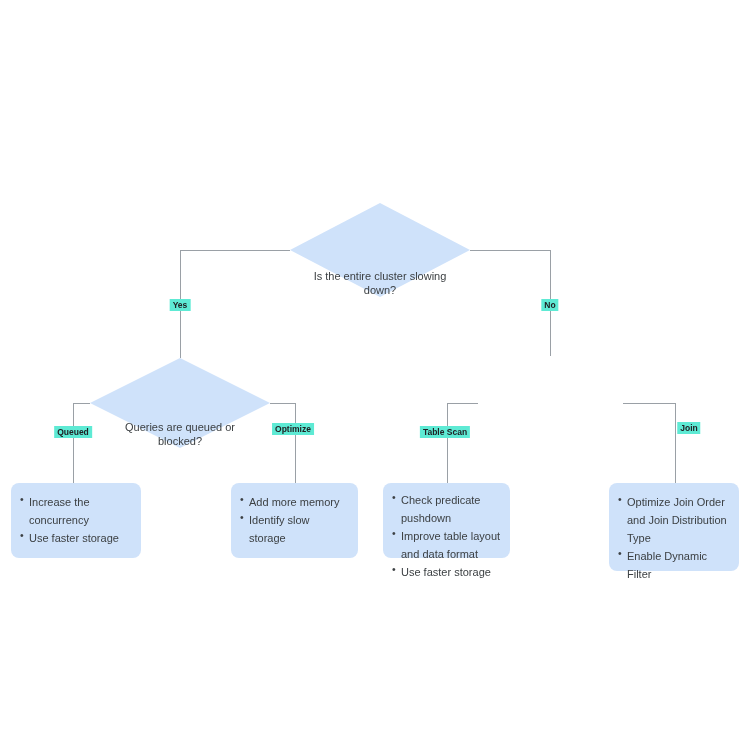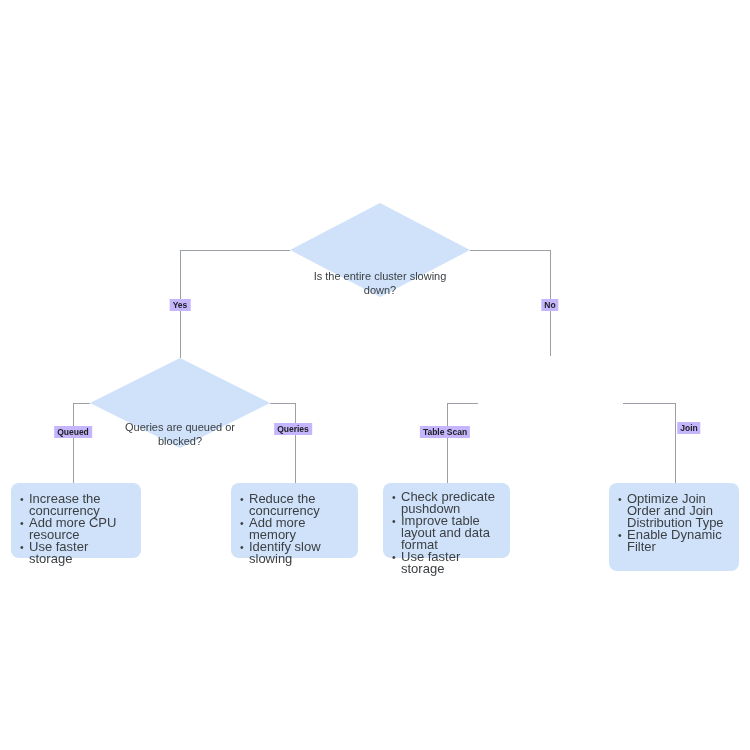--- a/index.html
+++ b/index.html
@@ -65,22 +65,22 @@
     align-items: flex-start;
   }
   .rbox ul {
     margin: 0;
     padding: 0;
     list-style: none;
     width: 100%;
   }
   .rbox li {
     color: #3c4043;
-    font-size: 13px;
-    line-height: 12px;
+    font-size: 11px;
+    line-height: 18px;
     padding-left: 9px;
     position: relative;
     margin-bottom: 0px;
   }
   .rbox li::before {
     content: "\2022";
     position: absolute;
     left: 0;
     top: 0;
     color: #3c4043;
@@ -90,21 +90,21 @@
 
   
   .edge-label {
     position: absolute;
     color: #202124;
     font-size: 8.5px;
     font-weight: bold;
     line-height: 10px;
     white-space: nowrap;
     transform: translate(-50%, -50%);
-    background: #c4b5fd;
+    background: #5eead4;
     padding: 1px 3px;
   }
 </style>
 </head>
 <body>
 
 <div id="canvas">
 
   <svg id="edges" viewBox="0 0 750 750" width="750" height="750">
     <g fill="none" stroke="#9aa0a6" stroke-width="1" shape-rendering="crispEdges">
@@ -133,37 +133,35 @@
   <div class="edge-label" style="left:550px; top:305px;">No</div>
 
   <div class="diamond" style="left:90px; top:358px; width:180px; height:90px;">
     <div class="shape"></div>
     <div class="dlabel">Queries are queued or
 blocked?</div>
   </div>
 
 
   <div class="edge-label" style="left:73px; top:432px;">Queued</div>
-  <div class="edge-label" style="left:293px; top:429px;">Queries</div>
+  <div class="edge-label" style="left:293px; top:429px;">Optimize</div>
   <div class="edge-label" style="left:445px; top:432px;">Table Scan</div>
   <div class="edge-label" style="left:673px; top:428px;margin-left:16px;">Join</div>
 
   <div class="rbox" style="left:11px; top:483px; width:130px; height:75px;">
     <ul>
       <li>Increase the concurrency</li>
-      <li>Add more CPU resource</li>
       <li>Use faster storage</li>
     </ul>
   </div>
 
   <div class="rbox" style="left:231px; top:483px; width:127px; height:75px;">
     <ul>
-      <li>Reduce the concurrency</li>
       <li>Add more memory</li>
-      <li>Identify slow slowing</li>
+      <li>Identify slow storage</li>
     </ul>
   </div>
 
   <div class="rbox" style="left:383px; top:483px; width:127px; height:75px; padding-top:8px;">
     <ul>
       <li>Check predicate pushdown</li>
       <li>Improve table layout and data format</li>
       <li>Use faster storage</li>
     </ul>
   </div>

